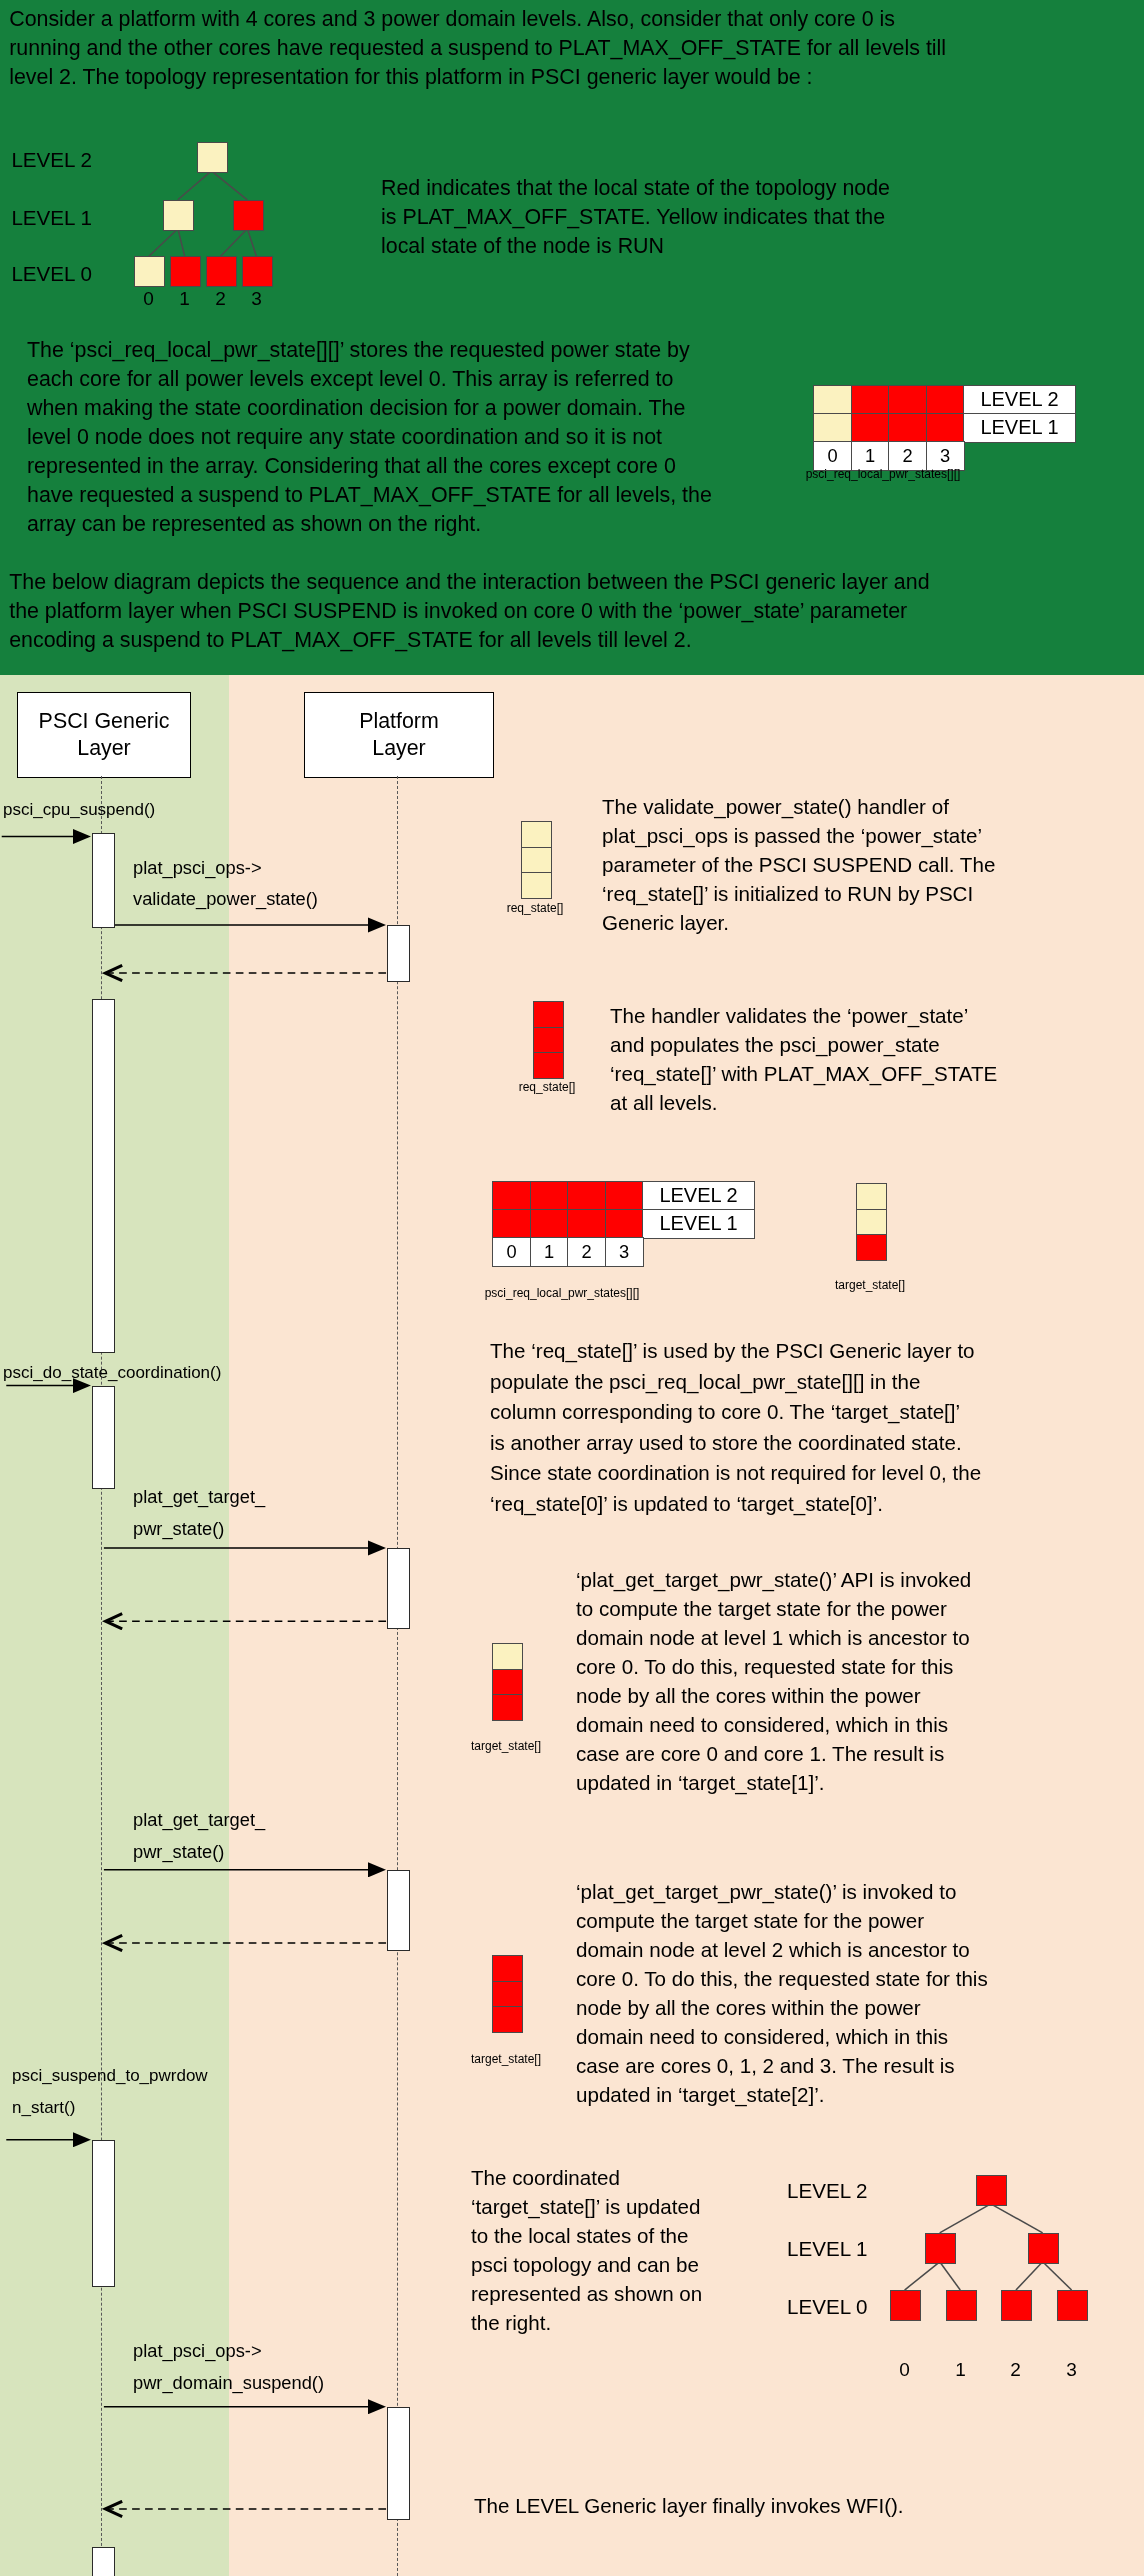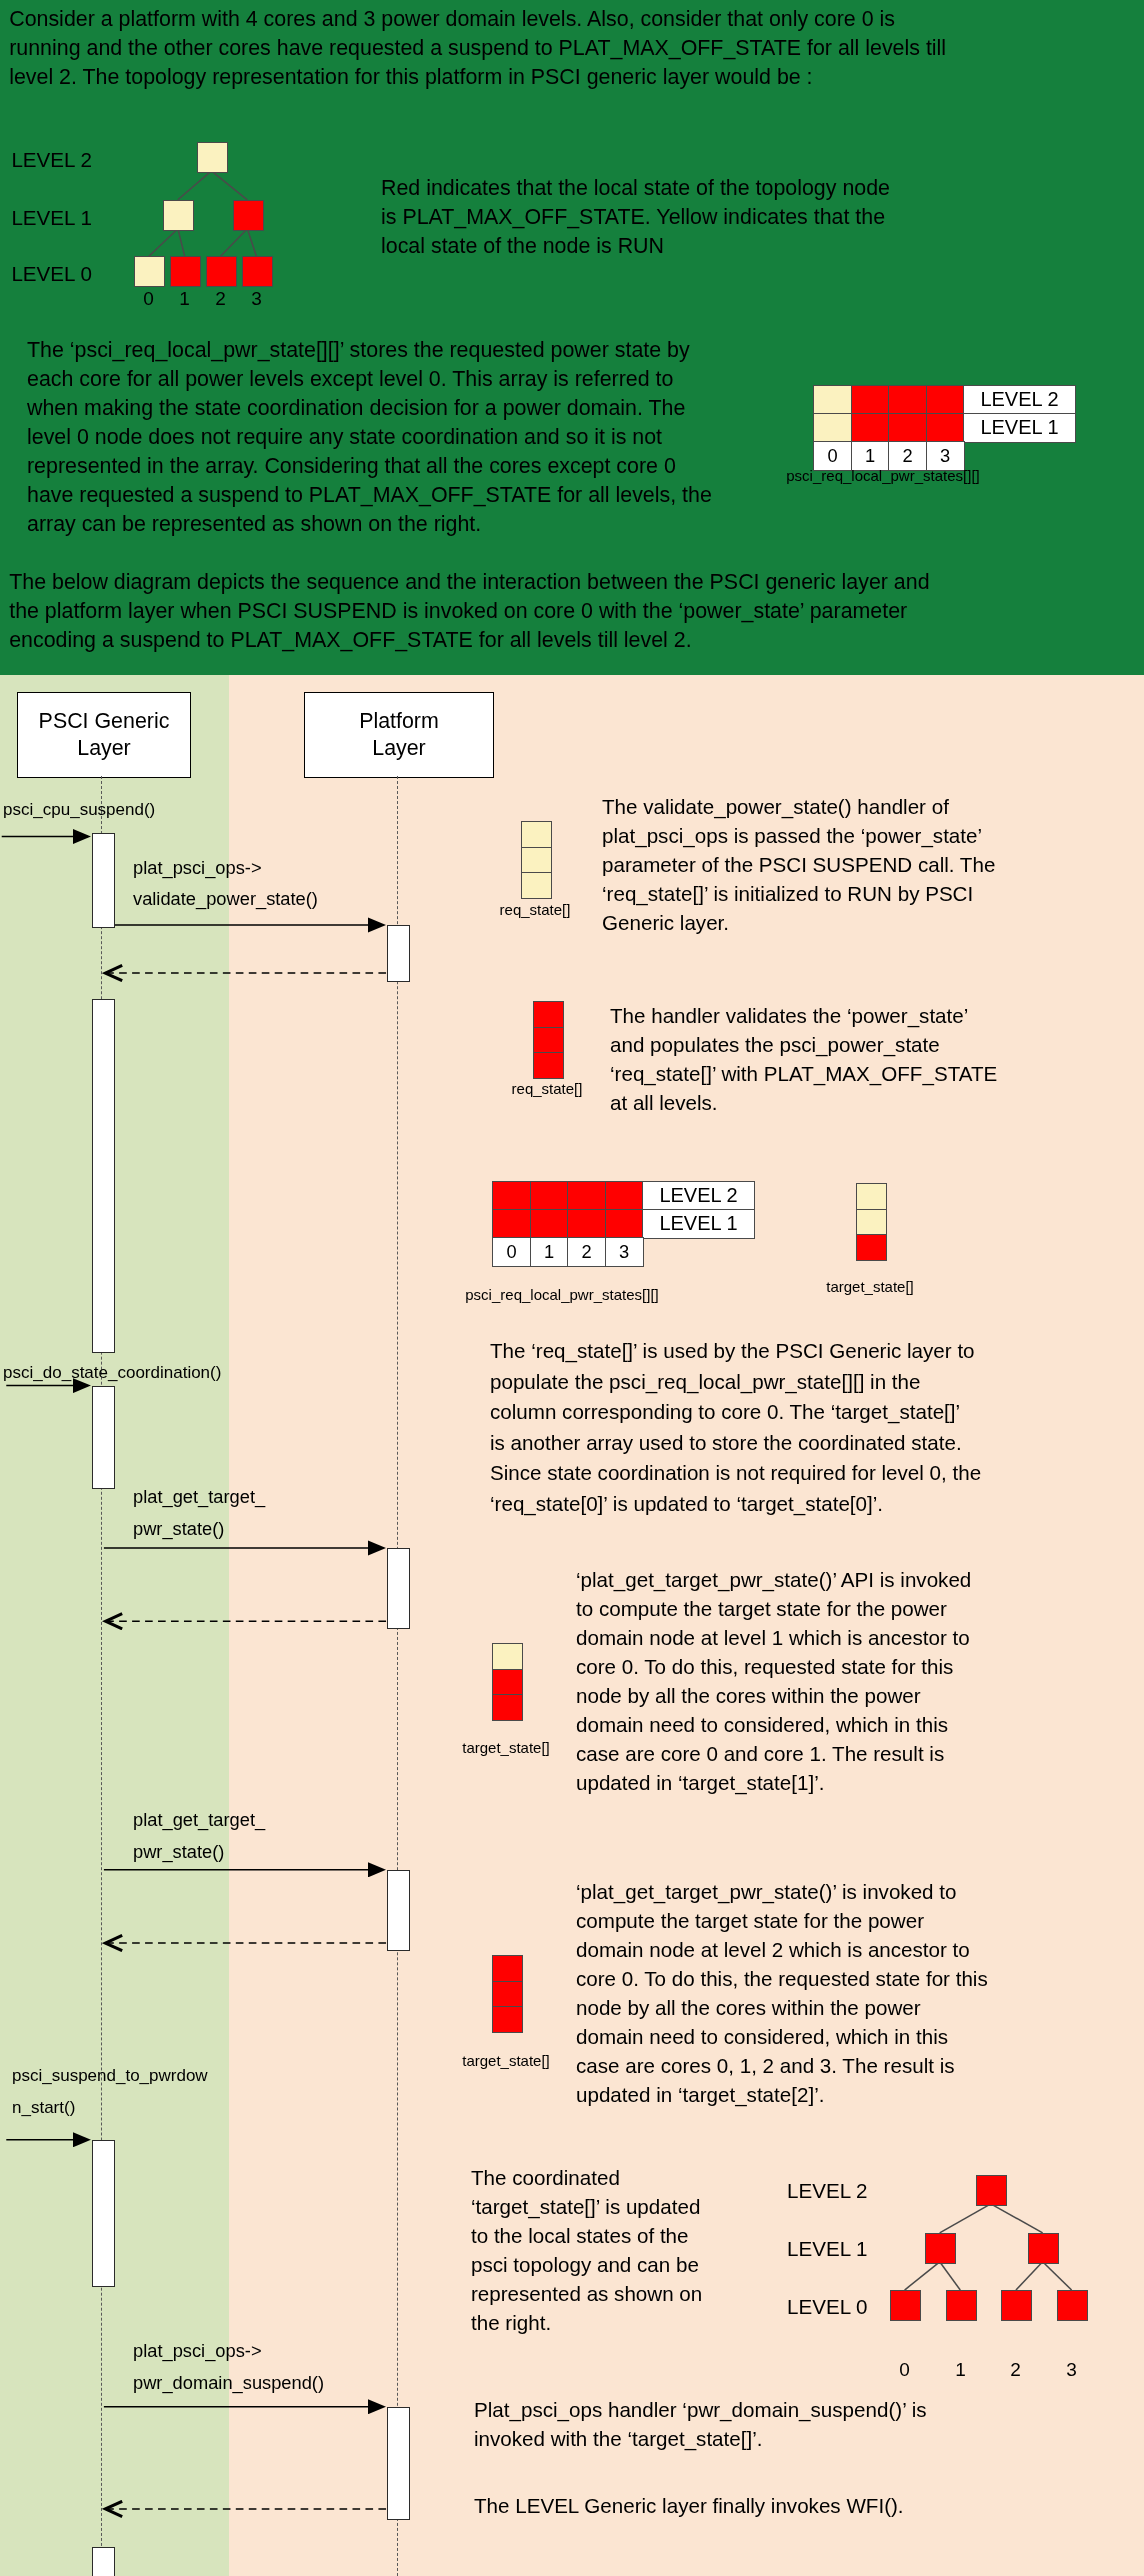--- a/index.html
+++ b/index.html
@@ -24,21 +24,21 @@
   .stack .scell{width:29px;height:25px;border:1.5px solid #4a4a4a;margin-top:-1.5px}
   .stack .scell:first-child{margin-top:0}
   .grid{position:absolute}
   .grow{display:flex}
   .grow + .grow{margin-top:-1.5px}
   .gcells{display:flex}
   .gcells .cell{width:37px;height:27.5px;border:1.5px solid #4a4a4a;margin-left:-1.5px;flex:none}
   .gcells .cell:first-child{margin-left:0}
   .glabel{width:111px;height:27.5px;border:1.5px solid #4a4a4a;margin-left:-1.5px;background:#fff;font-size:20px;display:flex;align-items:center;justify-content:center;flex:none}
   .numcell{background:#fff;display:flex;align-items:center;justify-content:center;font-size:18.3px}
-  .caption{position:absolute;font-size:15px;text-align:center;white-space:nowrap}
+  .caption{position:absolute;font-size:12px;text-align:center;white-space:nowrap}
   .anno{position:absolute;font-size:20.6px;line-height:29px;white-space:pre-line}
   svg.overlay{position:absolute;left:0;top:0}
 </style>
 </head>
 <body>
 
 <div id="canvas">
 
   <div class="band band-green" style="left:0;top:675px;width:229px;height:1901px"></div>
   <div class="band band-peach" style="left:229px;top:675px;width:916px;height:1901px"></div>
@@ -293,18 +293,16 @@
   <div class="node off" style="left:1028px;top:2233px"></div>
   <div class="node off" style="left:890px;top:2290px"></div>
   <div class="node off" style="left:946px;top:2290px"></div>
   <div class="node off" style="left:1001px;top:2290px"></div>
   <div class="node off" style="left:1057px;top:2290px"></div>
   <div class="num" style="left:890px;top:2359px;width:29px">0</div>
   <div class="num" style="left:946px;top:2359px;width:29px">1</div>
   <div class="num" style="left:1001px;top:2359px;width:29px">2</div>
   <div class="num" style="left:1057px;top:2359px;width:29px">3</div>
 
-  <div class="anno" style="left:474px;top:2395px;width:549px">Plat_psci_ops handler ‘pwr_domain_suspend()’ is
-invoked with the ‘target_state[]’.</div>
   <div class="anno" style="left:474px;top:2491px;width:549px">The LEVEL Generic layer finally invokes WFI().</div>
 
 </div>
 
 
 </body></html>

